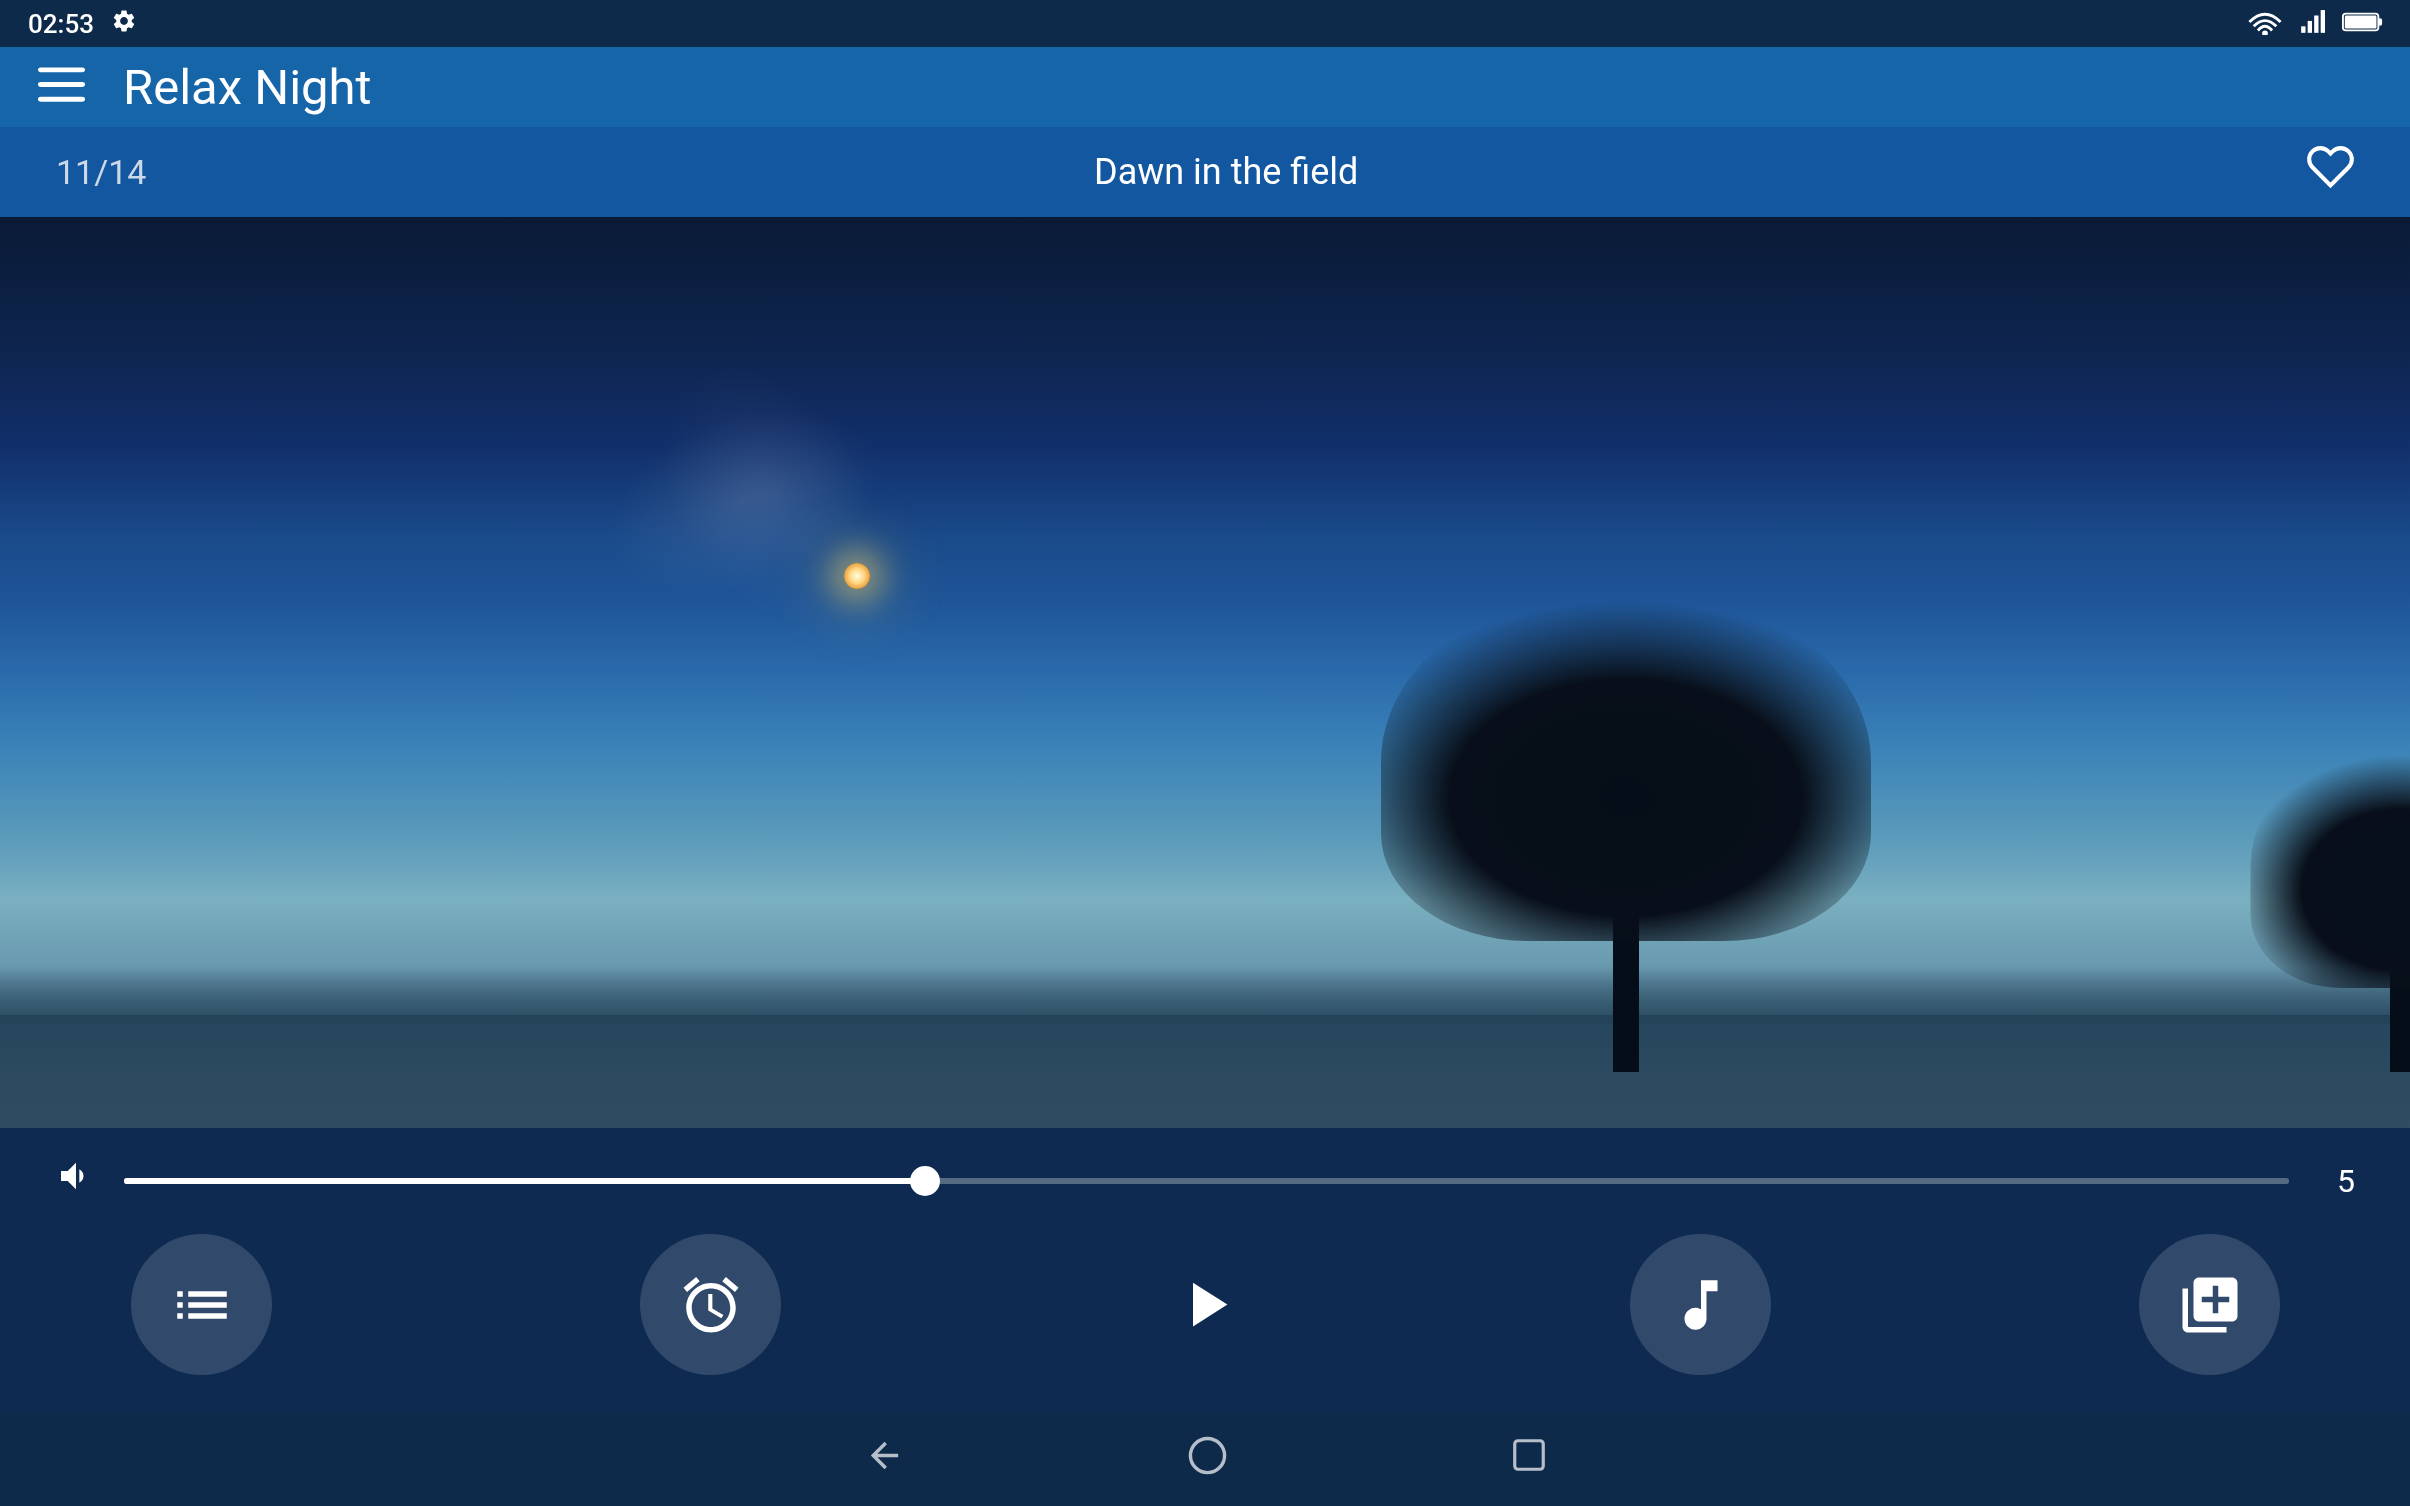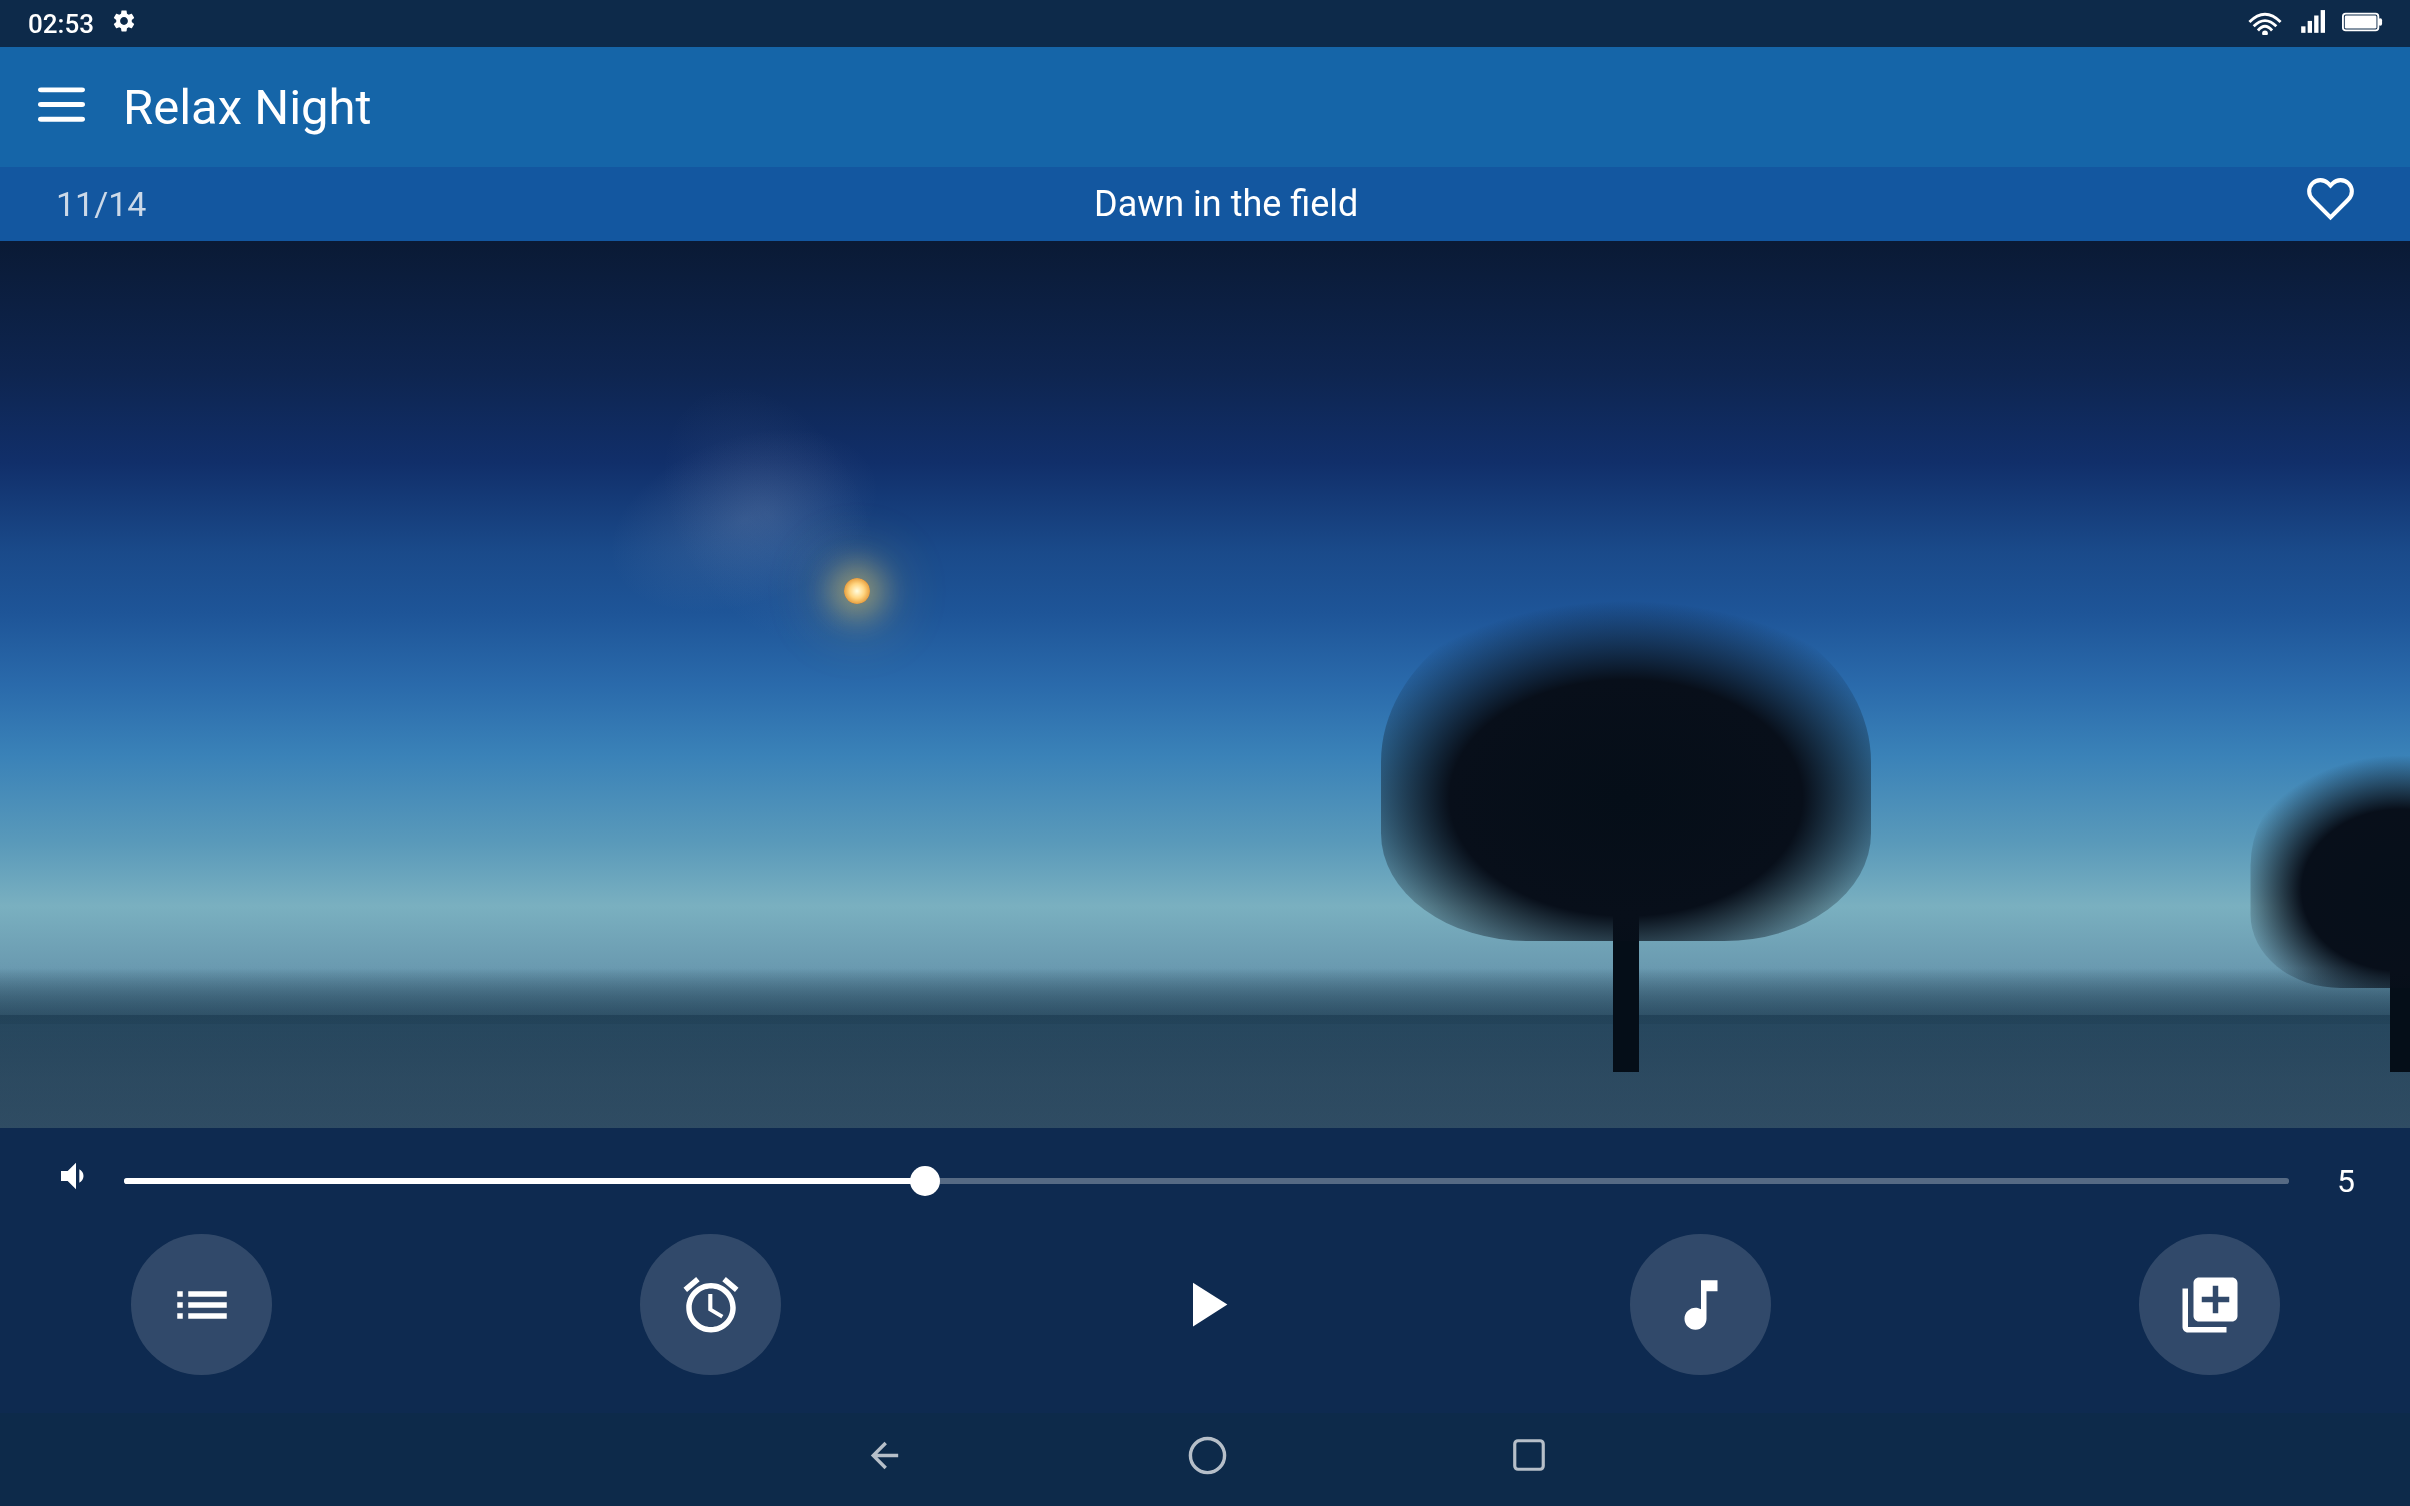--- a/index.html
+++ b/index.html
@@ -35,42 +35,42 @@
     .status-right {
       display: flex;
       align-items: center;
       gap: 17px;
       color: white;
     }
 
     
     #app-bar {
       background: #1565a8;
-      height: 120px;
+      height: 80px;
       display: flex;
       align-items: center;
       padding: 0 38px;
       gap: 38px;
       flex-shrink: 0;
     }
     .app-bar-title {
       color: white;
       font-size: 49px;
       font-weight: 400;
     }
     .hamburger-icon {
       color: white;
       font-size: 49px;
       cursor: pointer;
     }
 
     
     #track-bar {
       background: #1357a0;
-      height: 74px;
+      height: 90px;
       display: flex;
       align-items: center;
       justify-content: space-between;
       padding: 0 56px;
       flex-shrink: 0;
     }
     .track-number {
       color: #ccd9e8;
       font-size: 34px;
     }

